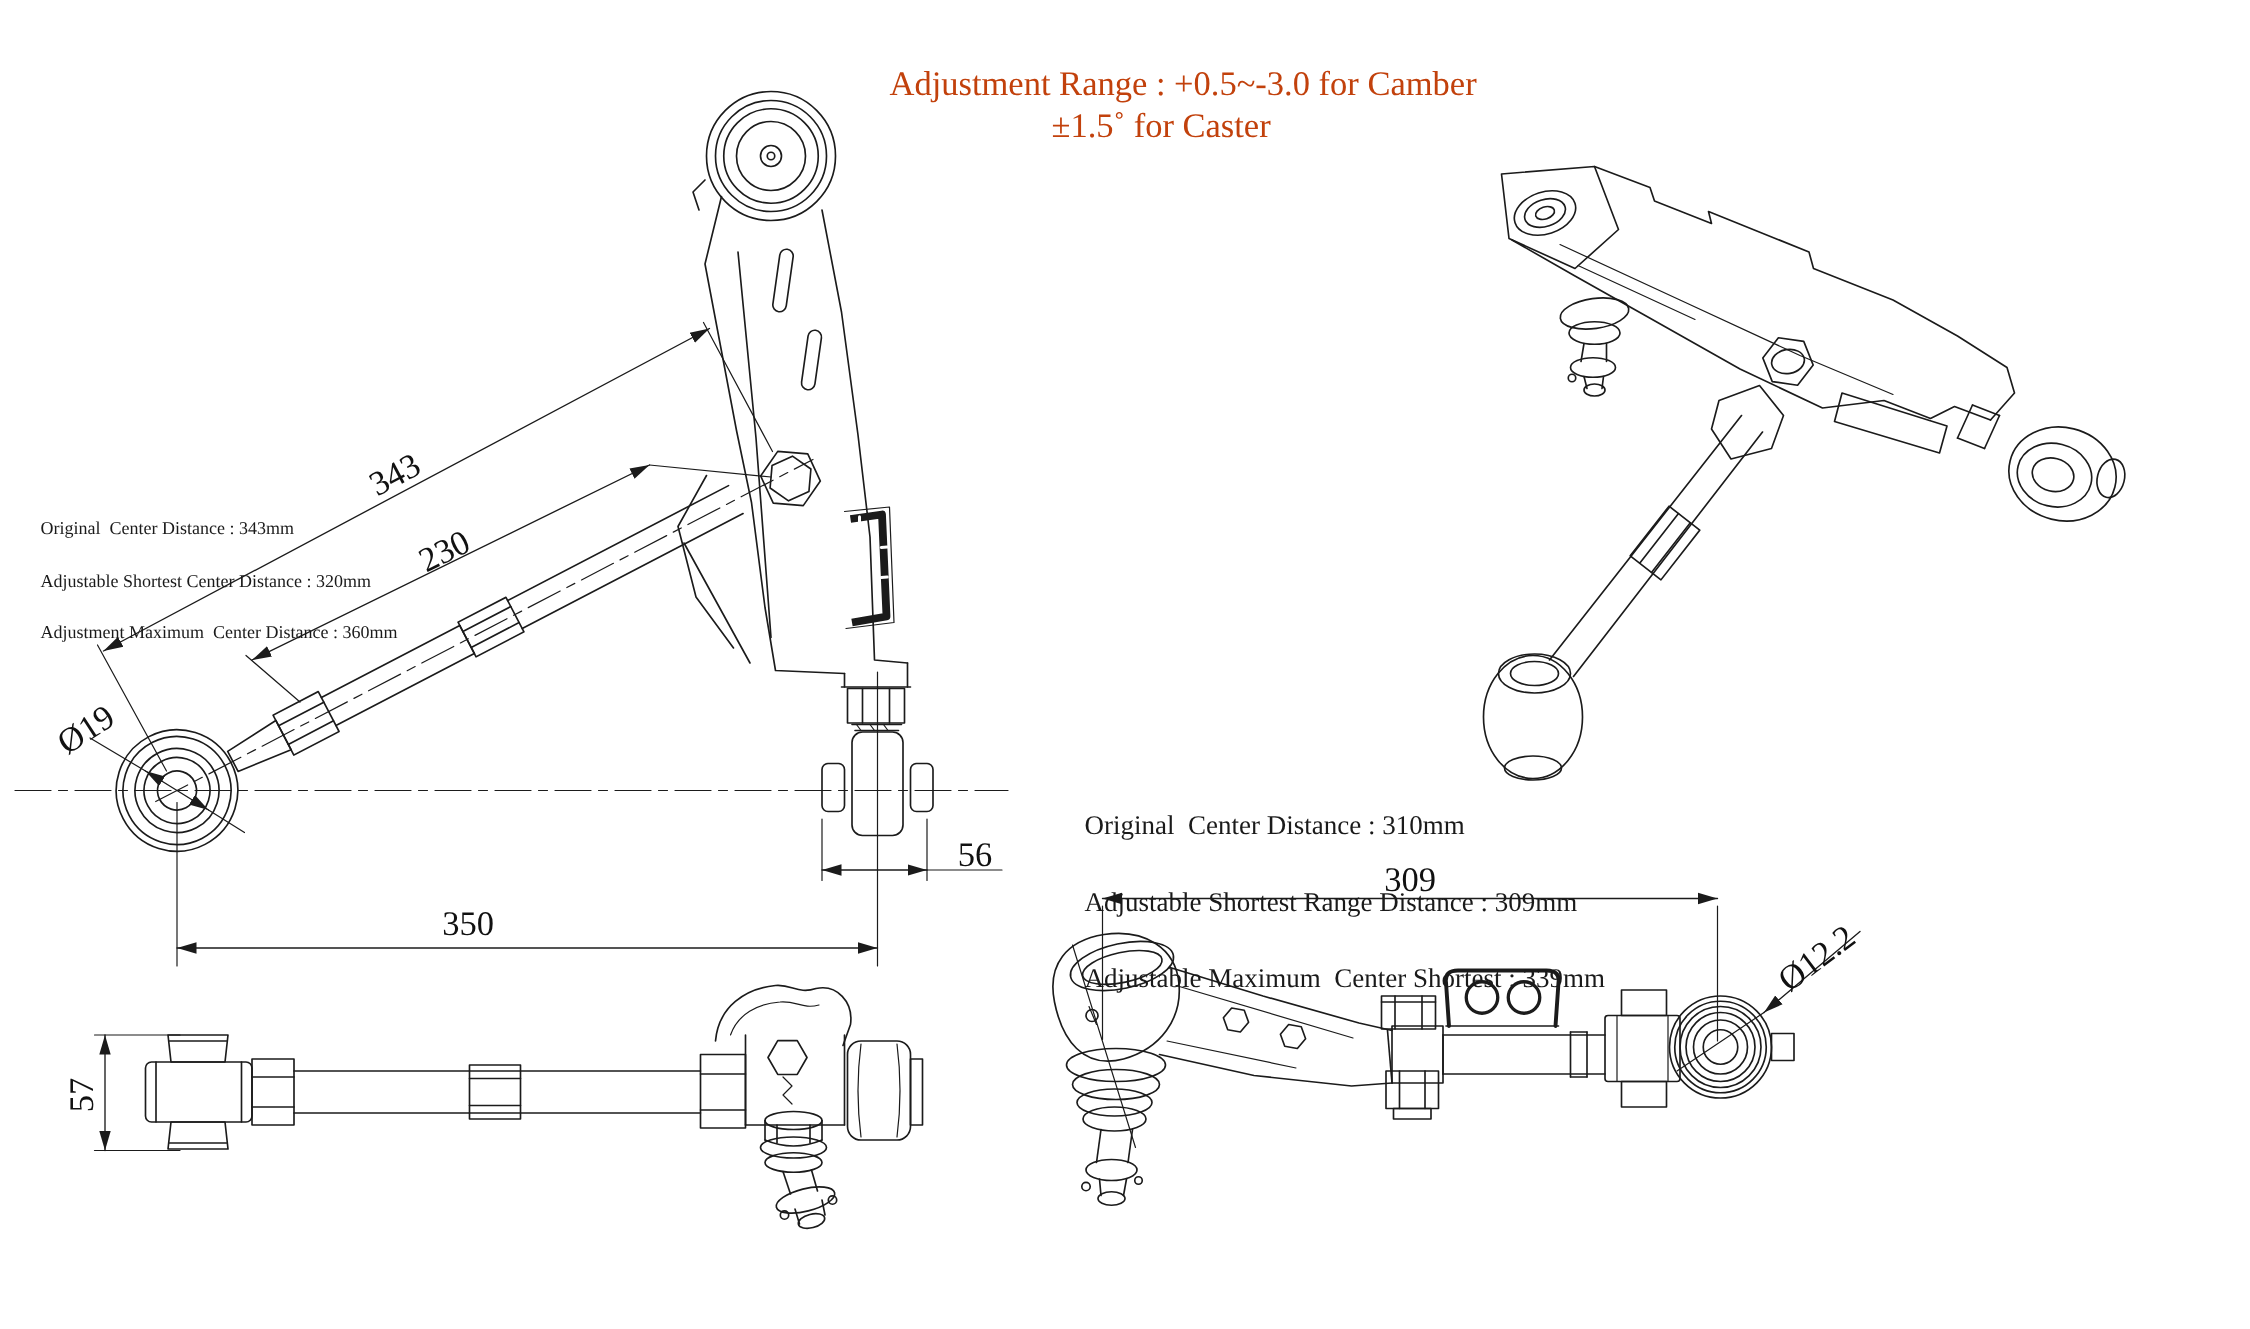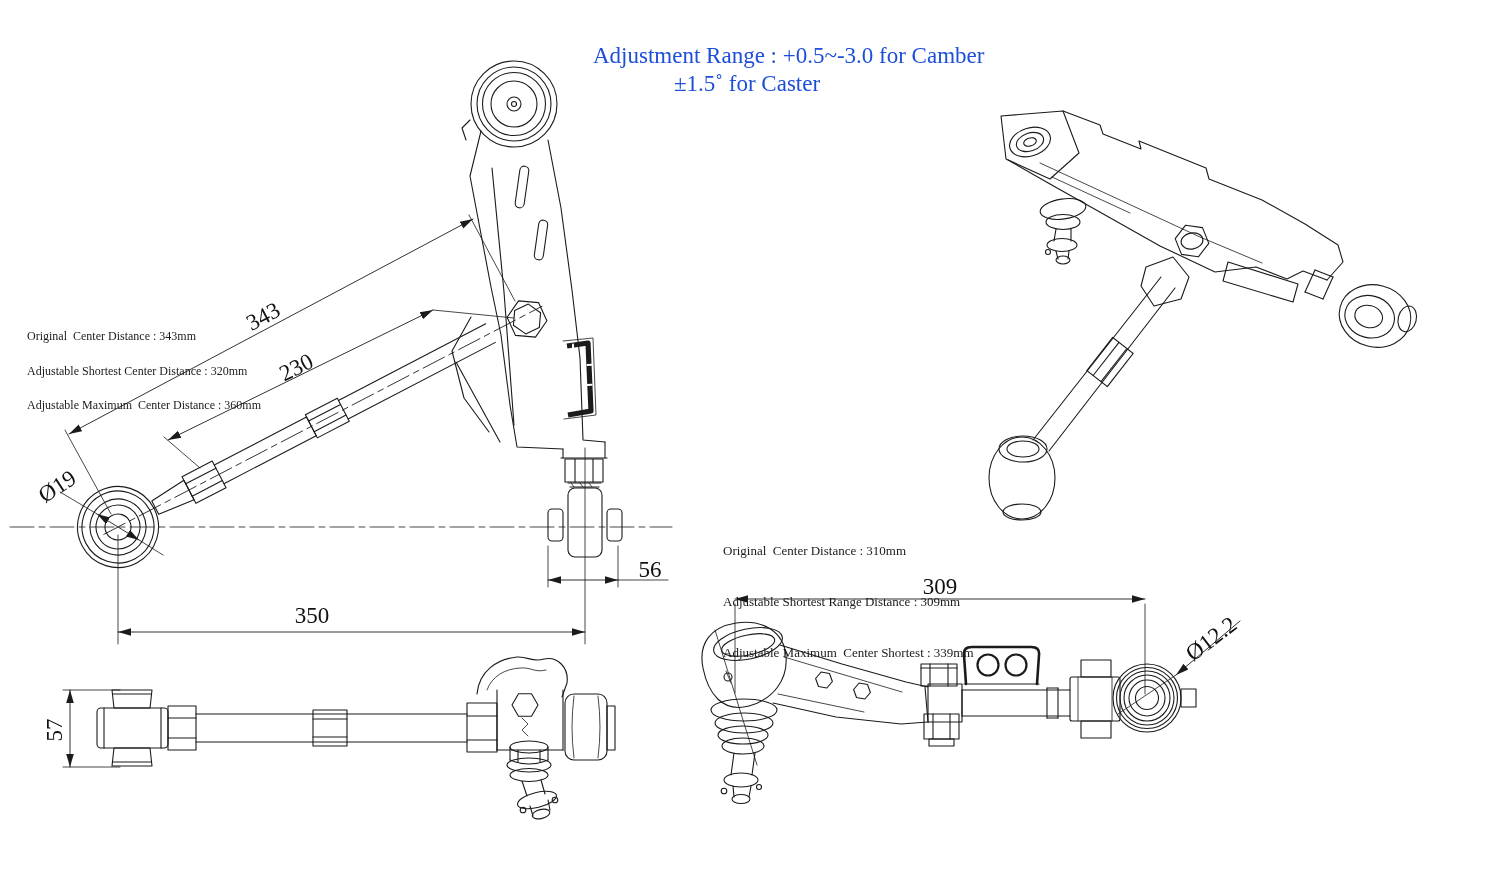--- a/index.html
+++ b/index.html
@@ -3,25 +3,25 @@
 <meta charset="utf-8">
 <style>
   html,body { margin:0; padding:0; background:#ffffff; }
   #stage {
     position:relative; width:1500px; height:886px; background:#ffffff;
     font-family:"Liberation Serif","DejaVu Serif",serif; color:#111;
     overflow:hidden;
   }
   #stage svg { position:absolute; left:0; top:0; }
   .overlay { position:absolute; }
-  .title-block { left:593px; top:42px; font-size:23px; line-height:28px; color:#1d4ed8; }
-  .title-line2 { margin-left:81px; }
+  .title-block { left:593px; top:42px; font-size:23px; line-height:28px; color:#c2410c; }
+  .title-line2 { margin-left:108px; }
   .ann { white-space:pre; color:#1a1a1a; }
-  .ann-camber { left:27px; top:308px; font-size:12px; line-height:11.5px; }
-  .ann-caster { left:723px; top:508px; font-size:13px; line-height:17px; }
+  .ann-camber { left:27px; top:324px; font-size:12px; line-height:11.5px; }
+  .ann-caster { left:723px; top:508px; font-size:18px; line-height:17px; }
 
   .drawing path, .drawing line, .drawing circle, .drawing ellipse,
   .drawing rect, .drawing polyline, .drawing polygon {
     fill:none; stroke:#1b1b1b; stroke-width:1.1;
     stroke-linecap:round; stroke-linejoin:round;
   }
   .drawing .dim   { stroke-width:0.9; }
   .drawing .thin  { stroke-width:0.8; }
   .drawing .cl    { stroke-width:0.8; stroke-dasharray:24 5 6 5; }
   .drawing .bold  { stroke-width:5.2; stroke-linecap:butt; }
@@ -349,21 +349,21 @@
   </svg>
 
   <div class="overlay title-block">
     <div>Adjustment Range : +0.5~-3.0 for Camber</div>
     <div class="title-line2">±1.5˚ for Caster</div>
   </div>
 
   <div class="overlay ann ann-camber">
     <div>Original  Center Distance : 343mm</div>
     <div>Adjustable Shortest Center Distance : 320mm</div>
-    <div>Adjustable Maximum  Center Distance : 360mm</div>
+    <div>Adjustment Maximum  Center Distance : 360mm</div>
   </div>
 
   <div class="overlay ann ann-caster">
     <div>Original  Center Distance : 310mm</div>
     <div>Adjustable Shortest Range Distance : 309mm</div>
     <div>Adjustable Maximum  Center Shortest : 339mm</div>
   </div>
 
 </div>
 

